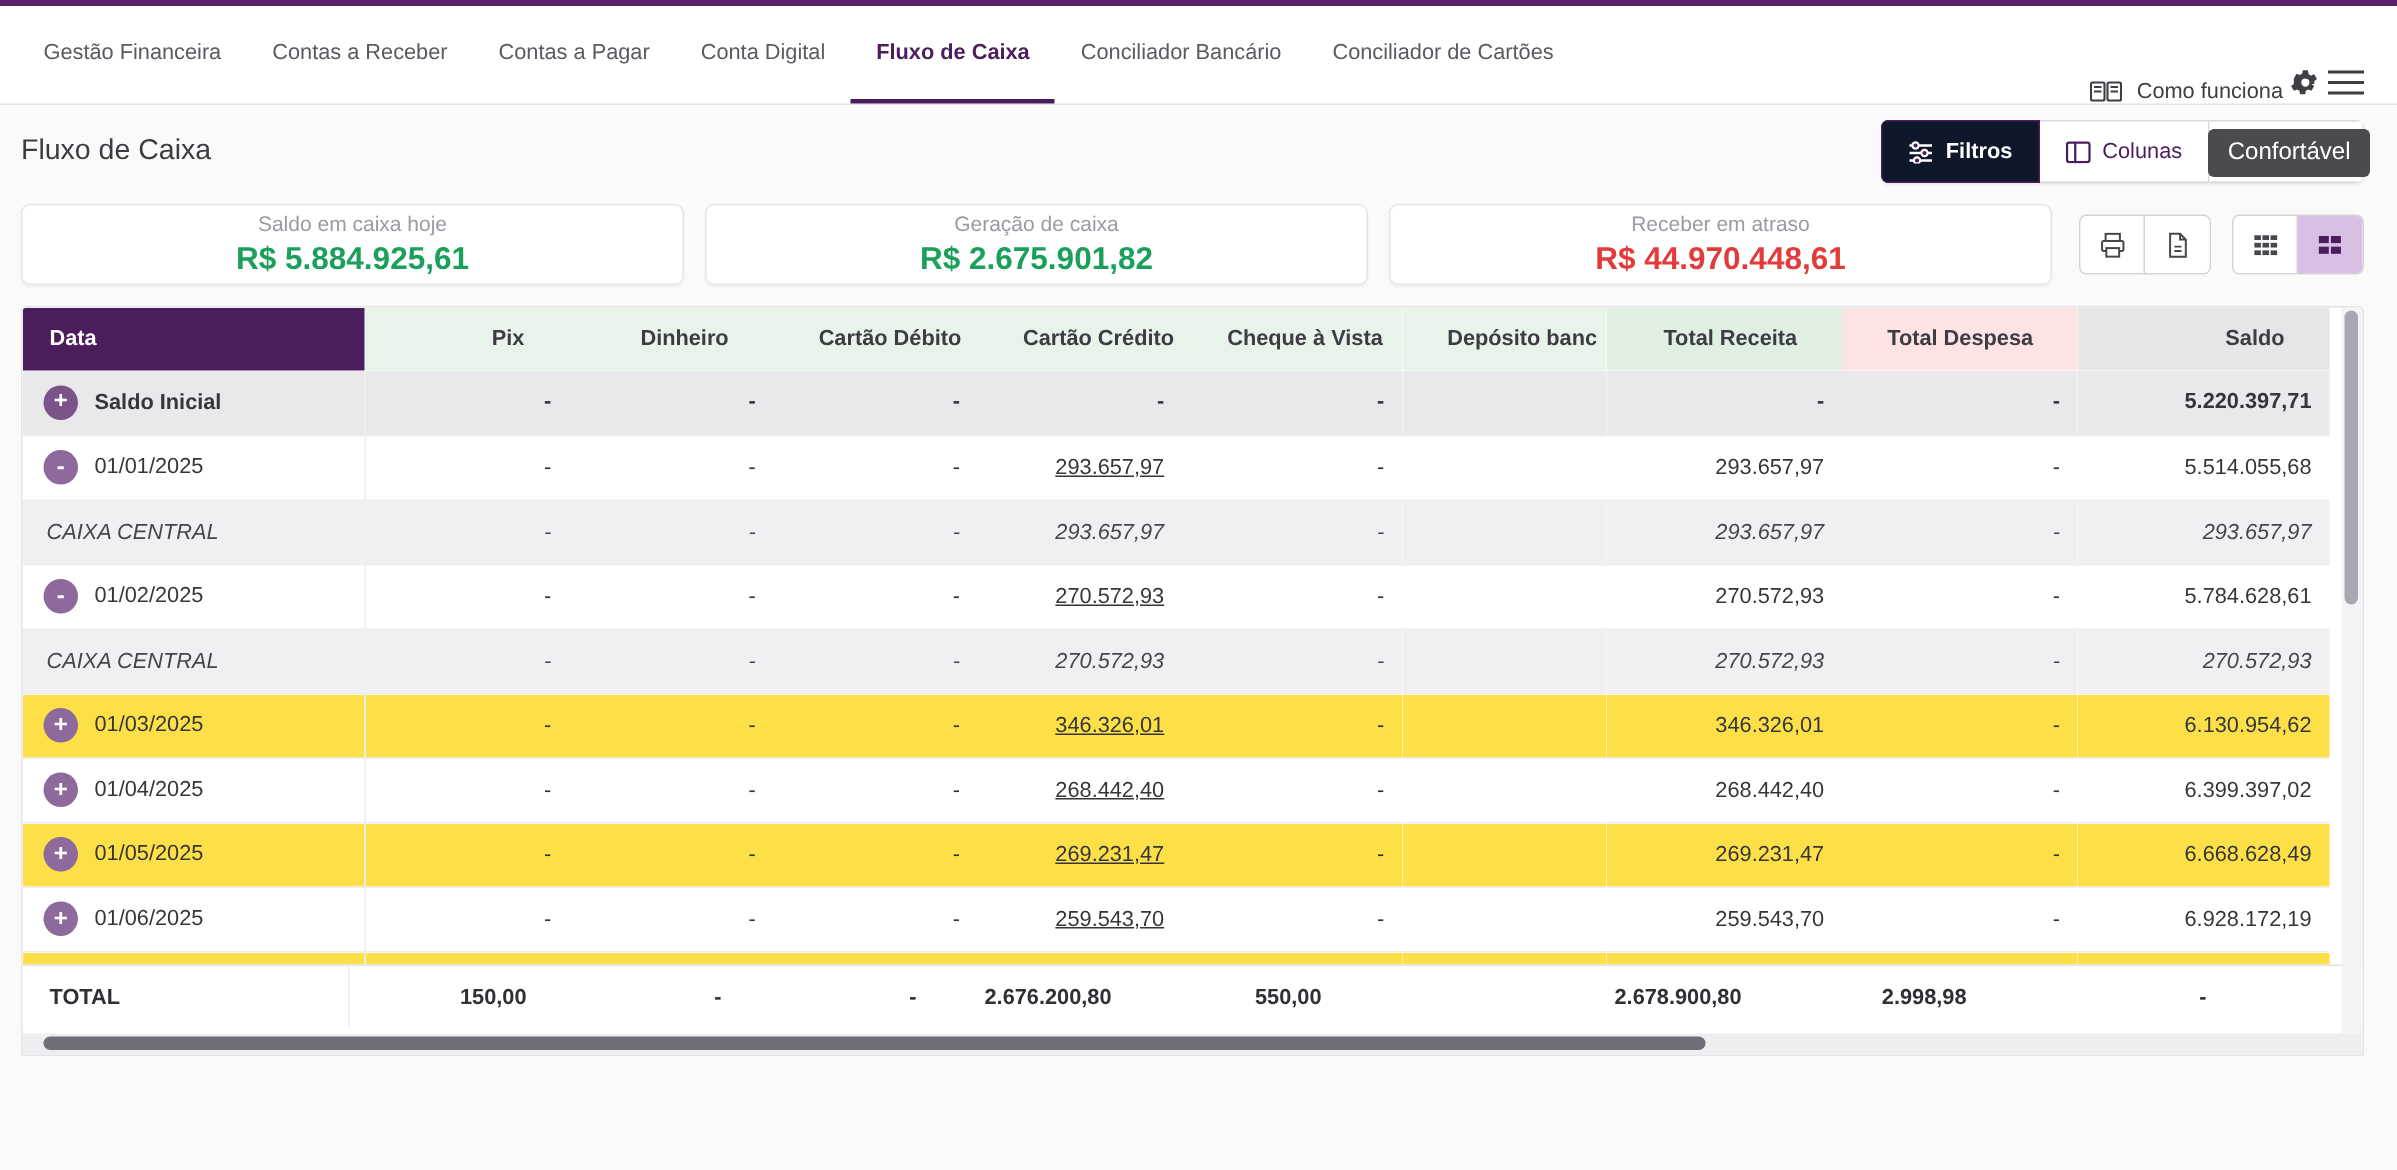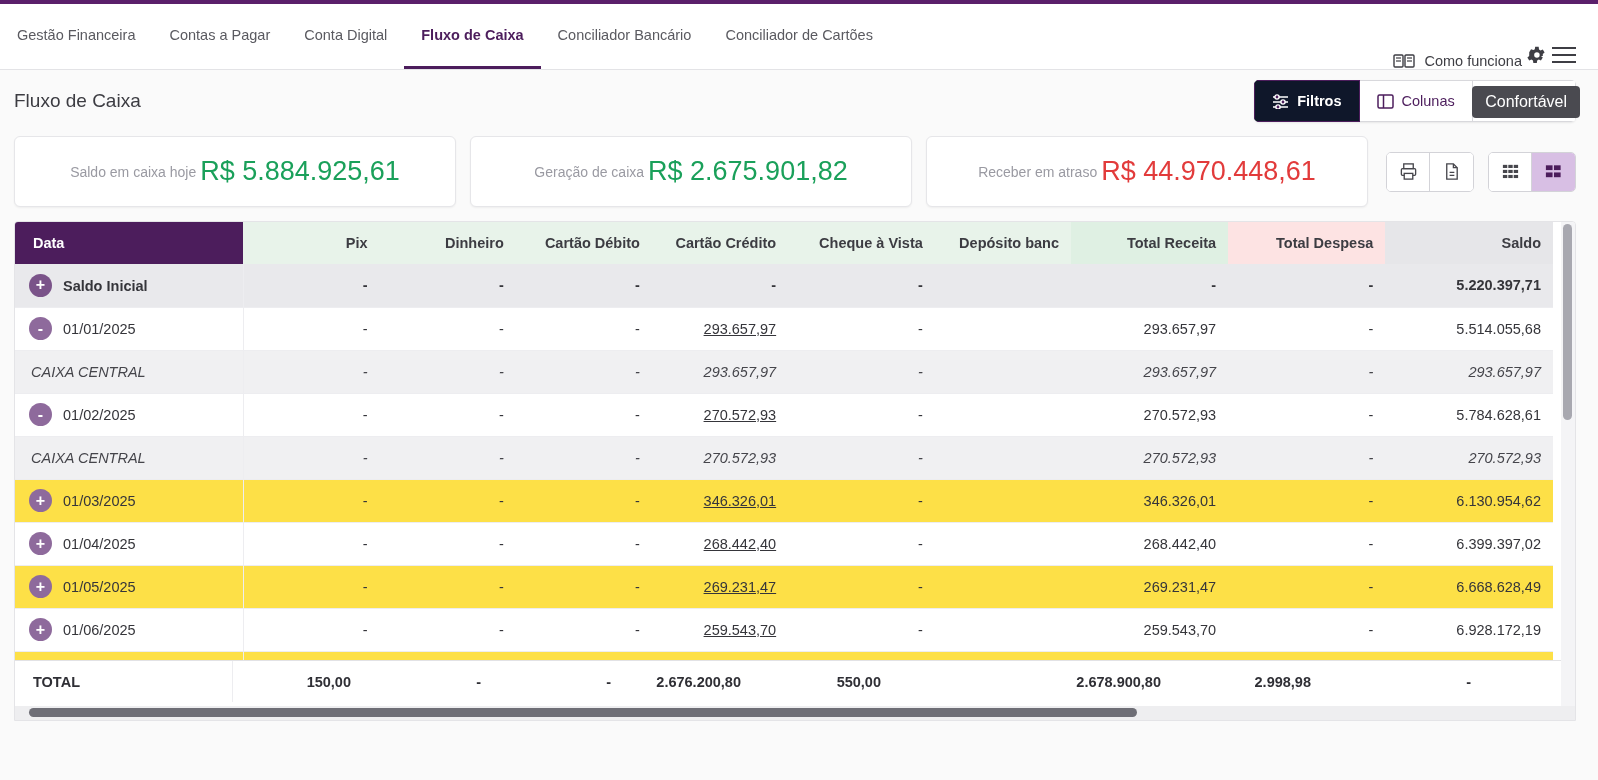--- a/index.html
+++ b/index.html
@@ -29,20 +29,21 @@
     display: flex;
     align-items: stretch;
     padding: 0 14px 0 0;
     border-bottom: 1px solid #e3e3e6;
     position: relative;
   }
   .nav-items {
     display: flex;
     align-items: stretch;
     flex: 1;
+    margin-left: 12px;
   }
   .nav-item {
     display: flex;
     align-items: center;
     padding: 0 17px;
     font-size: 14.5px;
     color: #5a5a60;
     cursor: pointer;
     white-space: nowrap;
     border-bottom: 3px solid transparent;
@@ -118,35 +119,35 @@
     display: flex;
     align-items: stretch;
     gap: 14px;
     padding: 4px 22px 14px 14px;
   }
   .kpi-card {
     flex: 1;
     background: #ffffff;
     border: 1px solid #e6e6e9;
     border-radius: 6px;
-    height: 71px;
-    display: flex;
-    flex-direction: row;
+    height: 54px;
+    display: flex;
+    flex-direction: column;
     align-items: center;
     justify-content: center;
     gap: 4px;
     box-shadow: 0 1px 2px rgba(0,0,0,.05);
   }
   .kpi-label {
     font-size: 14px;
     color: #9a9aa2;
   }
   .kpi-value {
-    font-size: 27px;
-    font-weight: normal;
+    font-size: 21px;
+    font-weight: bold;
   }
   .kpi-value.pos { color: #1aa05a; }
   .kpi-value.neg { color: #e23b3b; }
   .view-toggles {
     display: flex;
     align-items: center;
     gap: 14px;
     margin-left: 4px;
     position: relative;
   }
@@ -197,21 +198,21 @@
   table {
     border-collapse: collapse;
     width: 1538px;
     table-layout: fixed;
     font-size: 14.5px;
   }
   thead th {
     height: 42px;
     font-size: 14.5px;
     font-weight: bold;
-    padding: 0 12px;
+    padding: 0 30px;
     text-align: right;
     white-space: nowrap;
     overflow: hidden;
     color: #3c3c42;
   }
   th.col-data {
     background: #4c1d5c;
     color: #ffffff;
     text-align: left;
     padding-left: 18px;
@@ -329,20 +330,23 @@
 <body>
 
 <div id="app">
 
   <div class="top-accent"></div>
 
   <div class="navbar">
     <div class="nav-items">
       <div class="nav-item">
           <span>Gestão Financeira</span>
+        </div>
+      <div class="nav-item">
+          <span>Contas a Receber</span>
         </div>
       <div class="nav-item">
           <span>Contas a Pagar</span>
         </div>
       <div class="nav-item">
           <span>Conta Digital</span>
         </div>
       <div class="nav-item active">
           <span>Fluxo de Caixa</span>
         </div>

